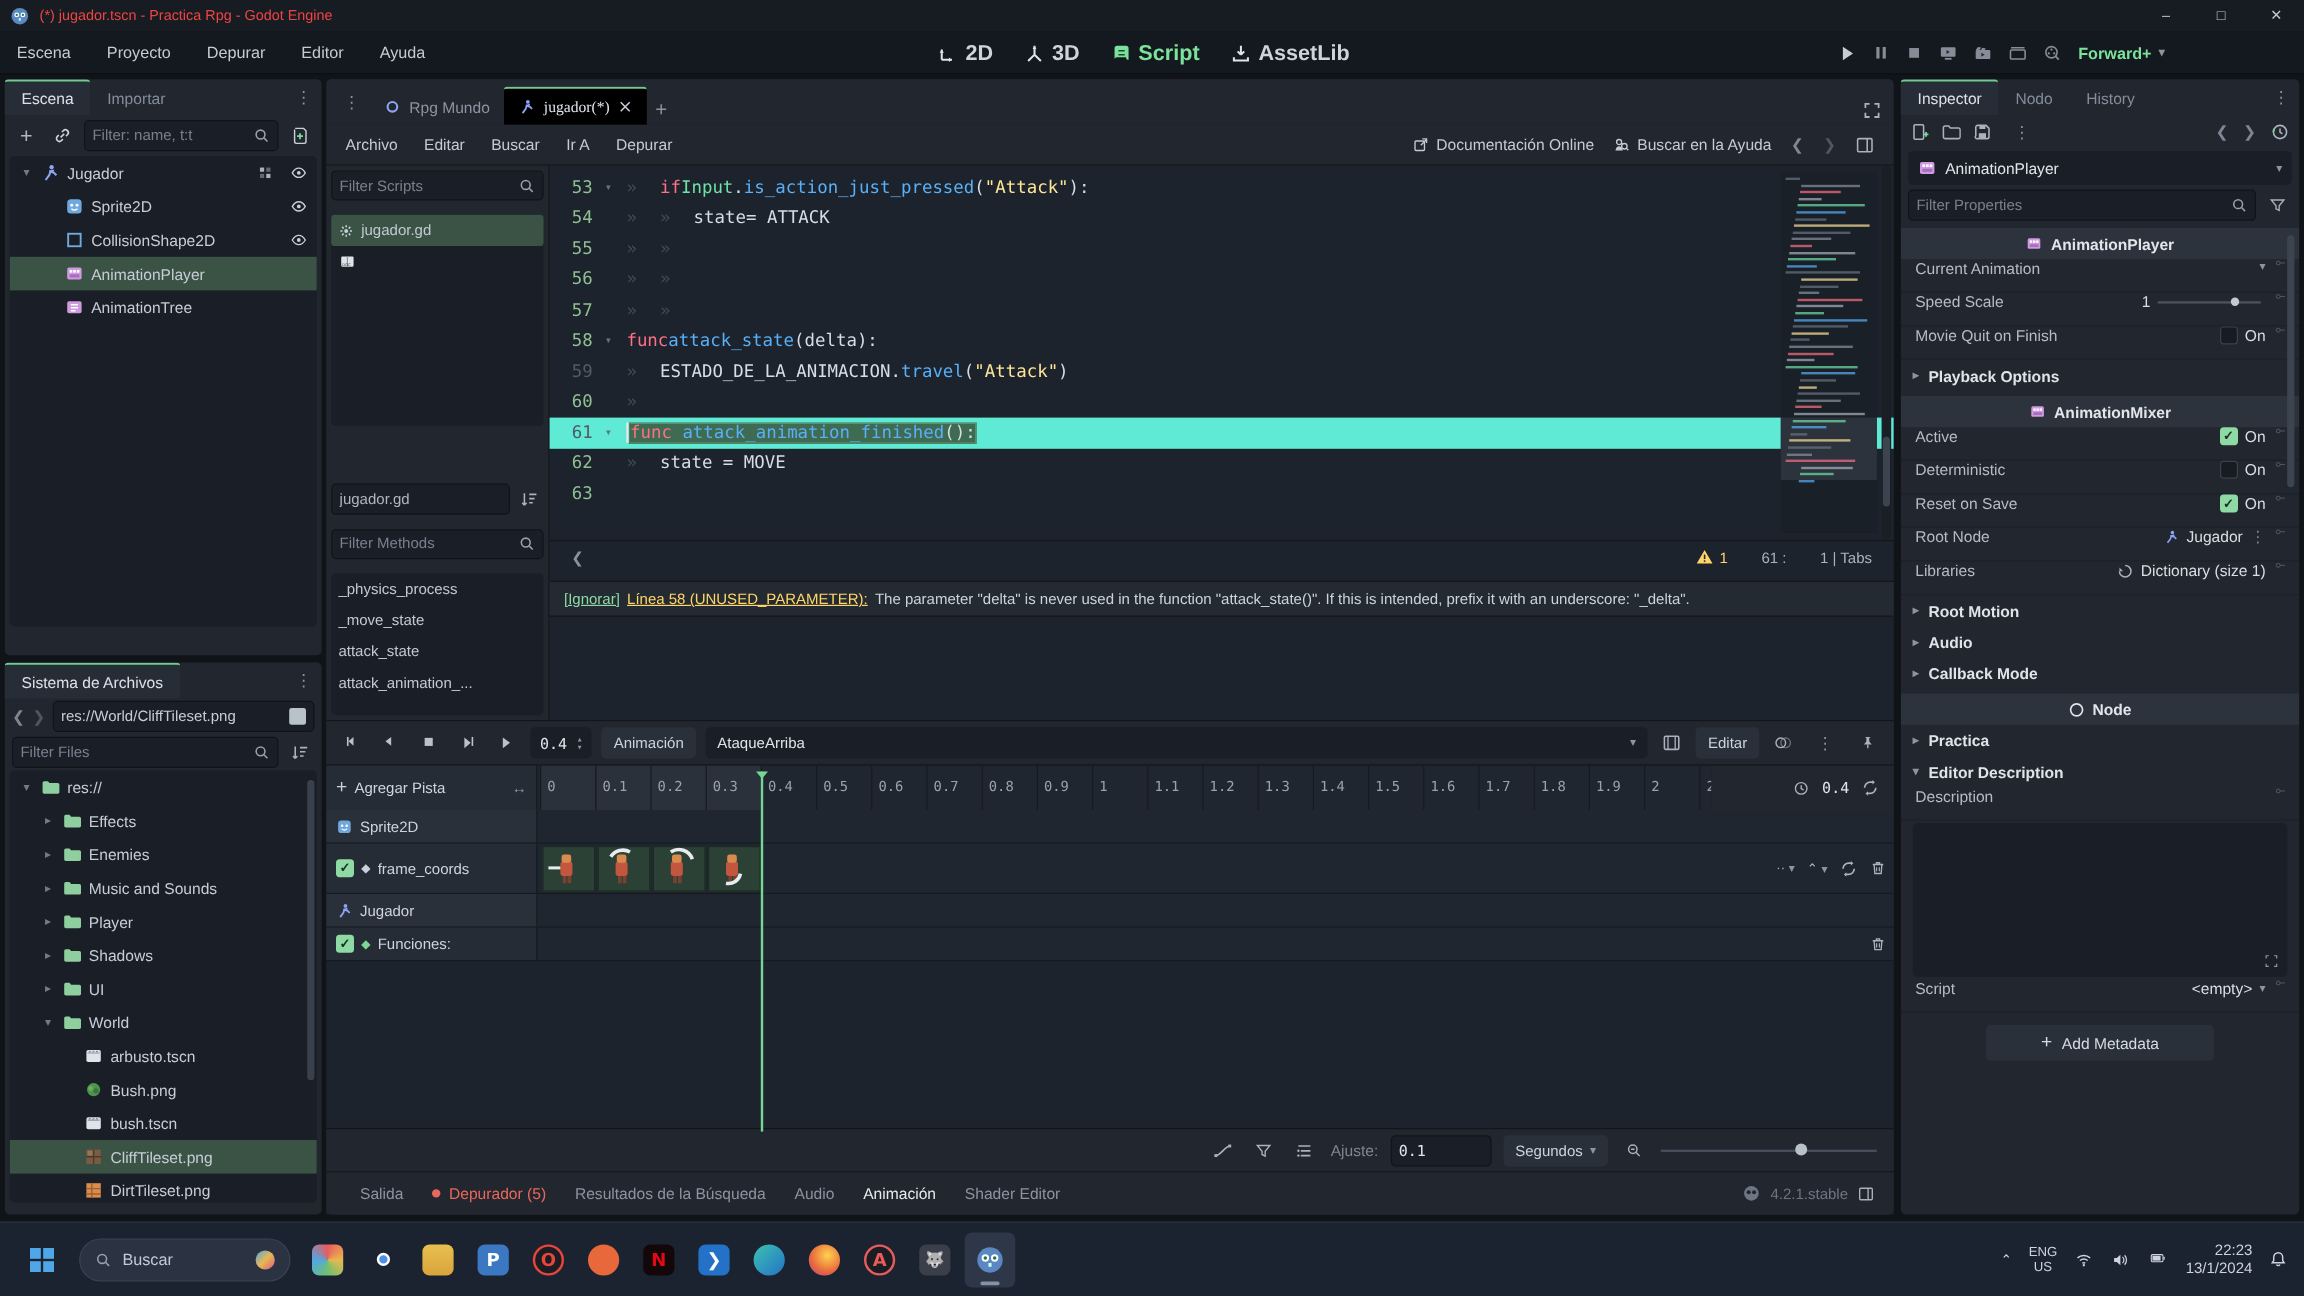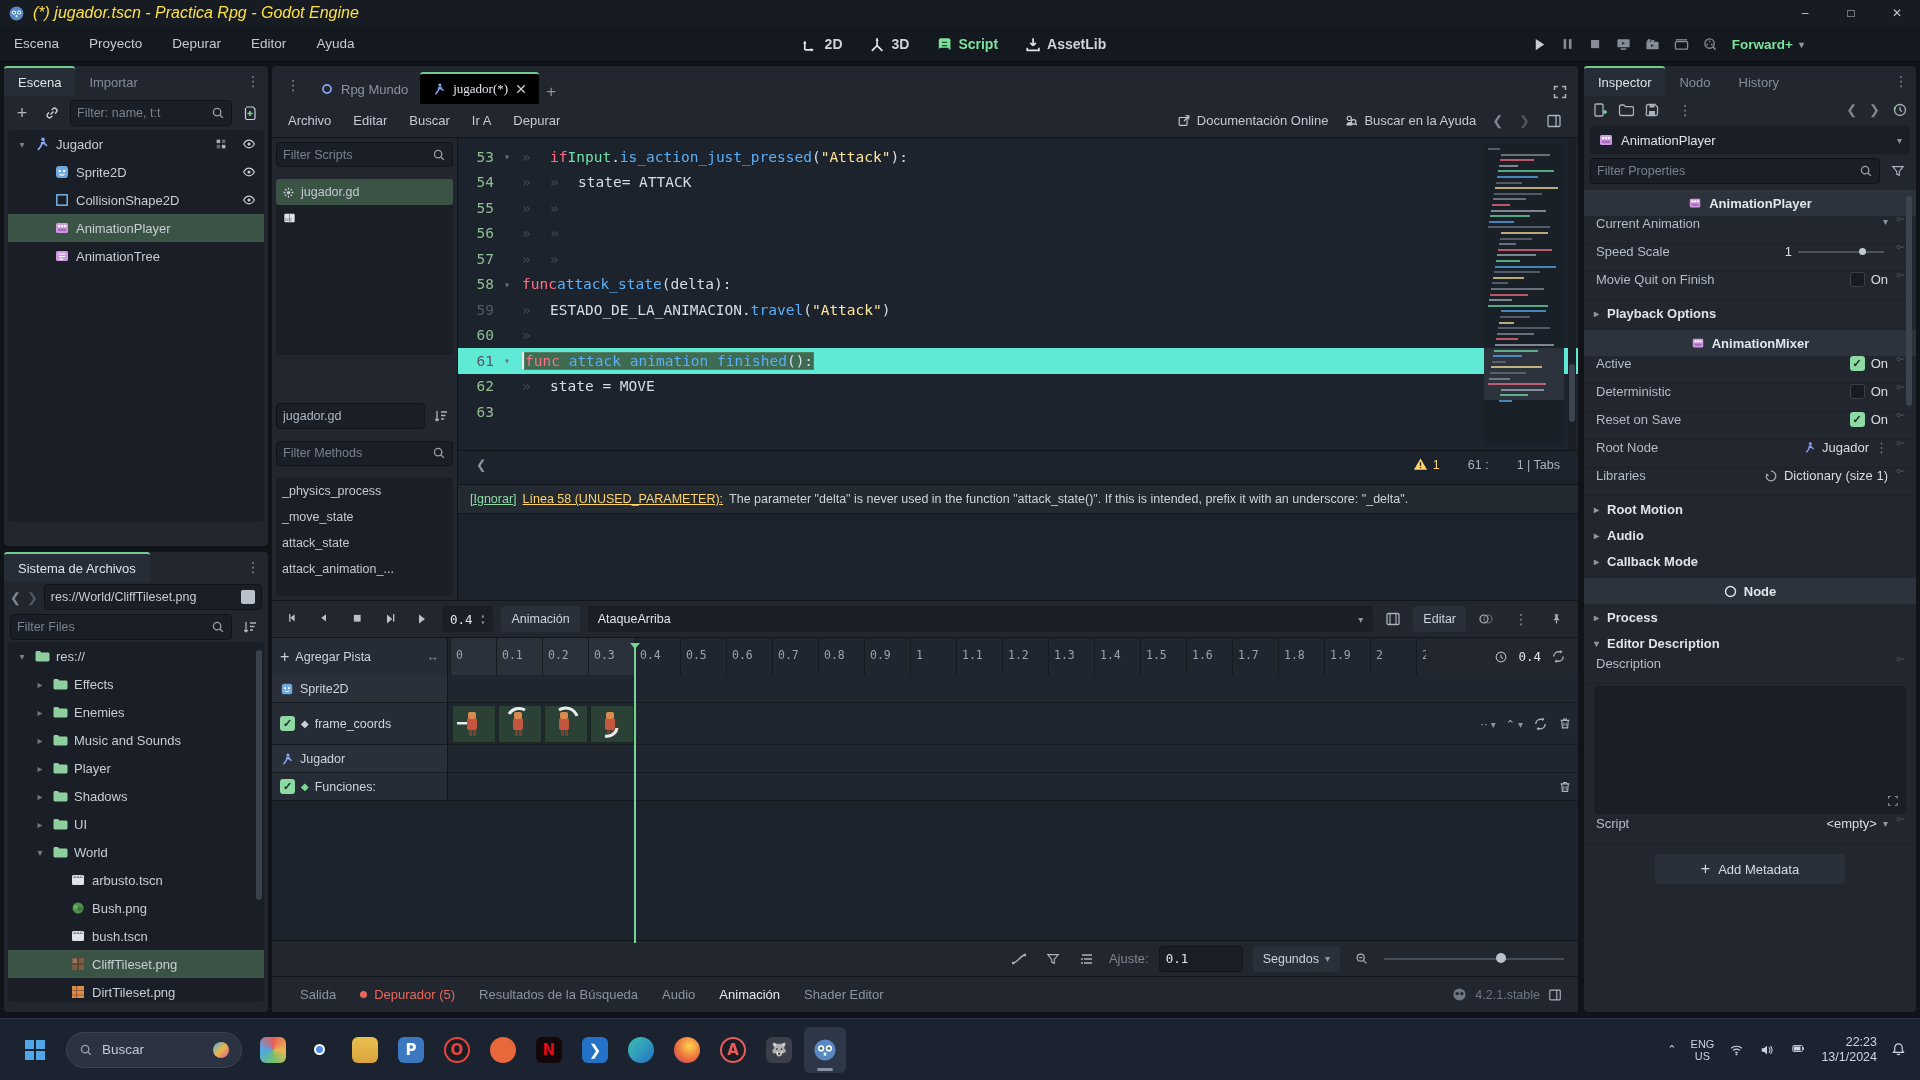--- a/index.html
+++ b/index.html
@@ -5,30 +5,30 @@
   * { margin:0; padding:0; box-sizing:border-box; }
   html,body { background:#000; }
   #stage{ position:relative; width:1920px; height:1080px; background:#101419; overflow:hidden;
     font-family:"Liberation Sans", sans-serif; color:#c8cfd8; font-size:13px; -webkit-font-smoothing:antialiased;}
   .mono{ font-family:"DejaVu Sans Mono", monospace; }
   svg{ display:block; }
   .dim{ color:#7d8692; }
   
   #titlebar{ position:absolute; left:0; top:0; width:1920px; height:26px; background:#171b22;
     display:flex; align-items:center; padding-left:8px; }
-  #titlebar .ttl{ margin-left:8px; font-size:16px; color:#fde047;font-style:italic; }
+  #titlebar .ttl{ margin-left:8px; font-size:12px; color:#ef4444; }
   .winbtns{ margin-left:auto; display:flex; height:26px; }
   .winbtn{ width:46px; display:flex; align-items:center; justify-content:center; color:#c2c8d0; font-size:12px; }
   
   #menubar{ position:absolute; left:0; top:26px; width:1920px; height:36px; background:#14181f;
     display:flex; align-items:center; border-bottom:1px solid #0c0f13;}
   #mainmenus{ display:flex; gap:30px; padding-left:14px; font-size:13.5px; color:#c4cbd4;}
   #switcher{ position:absolute; left:50%; top:0; height:36px; transform:translateX(-52%);
     display:flex; align-items:center; gap:26px; }
-  .sw-item{ display:flex; align-items:center; gap:6px; color:#cdd4dc; font-size:14px; font-weight:bold;}
+  .sw-item{ display:flex; align-items:center; gap:6px; color:#cdd4dc; font-size:18px; font-weight:bold;}
   .sw-item.active{ color:#7ce29b; }
   #playgroup{ position:absolute; right:116px; top:0; height:36px; display:flex; align-items:center; gap:14px;}
   .pg-ic{ opacity:.85; }
   #renderer{ display:flex; align-items:center; gap:6px; color:#7ce29b; font-weight:bold; font-size:13.5px; }
   
   .panel{ position:absolute; background:#21262f; border-radius:4px; }
   .dock-tabs{ display:flex; align-items:stretch; height:30px; }
   .dock-tab{ padding:0 14px; display:flex; align-items:center; font-size:13px; color:#848d99;
     border-top:2px solid transparent; }
   .dock-tab.active{ background:#272d37; color:#dde2e8; border-top:2px solid #72ca90; border-radius:3px 3px 0 0;}
@@ -1381,21 +1381,21 @@
         <div class="cat">
           <span>
             <svg width="13" height="13">
               <circle cx="6.5" cy="6.5" r="5" stroke="#dfe4ea" stroke-width="1.4" fill="none"></circle>
             </svg>
           </span>
           <span>Node</span>
         </div>
         <div class="grp">
           <span class="arrow">▸</span>
-          <span>Process</span>
+          <span>Practica</span>
         </div>
         <div class="grp">
           <span class="arrow">▾</span>
           <span>Editor Description</span>
         </div>
         <div class="prow">
           <span class="lbl">Description</span>
           <span class="val"></span>
           <span class="pin">
             <svg width="14" height="10" viewBox="0 0 16 16" fill="none">

